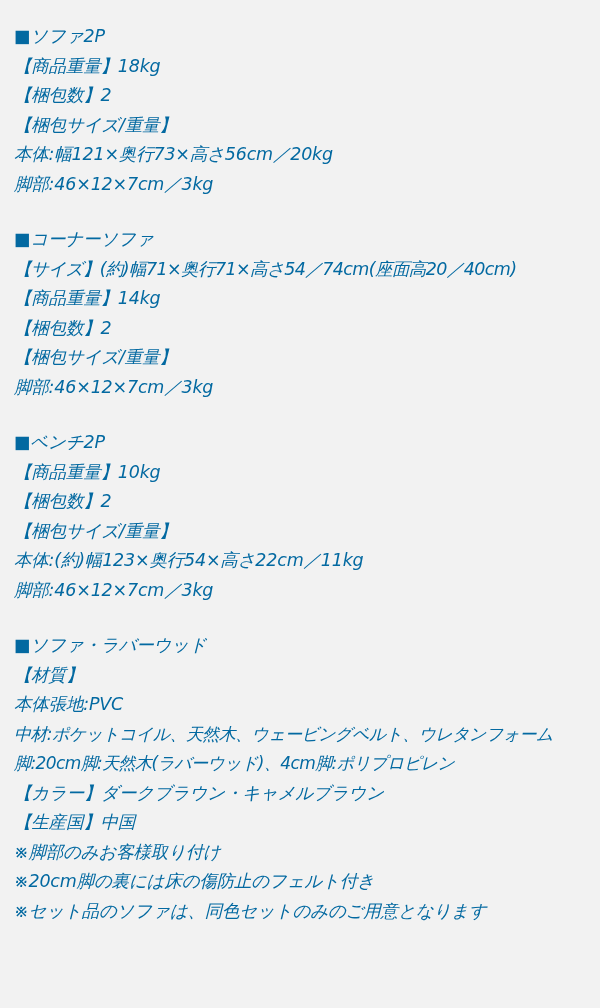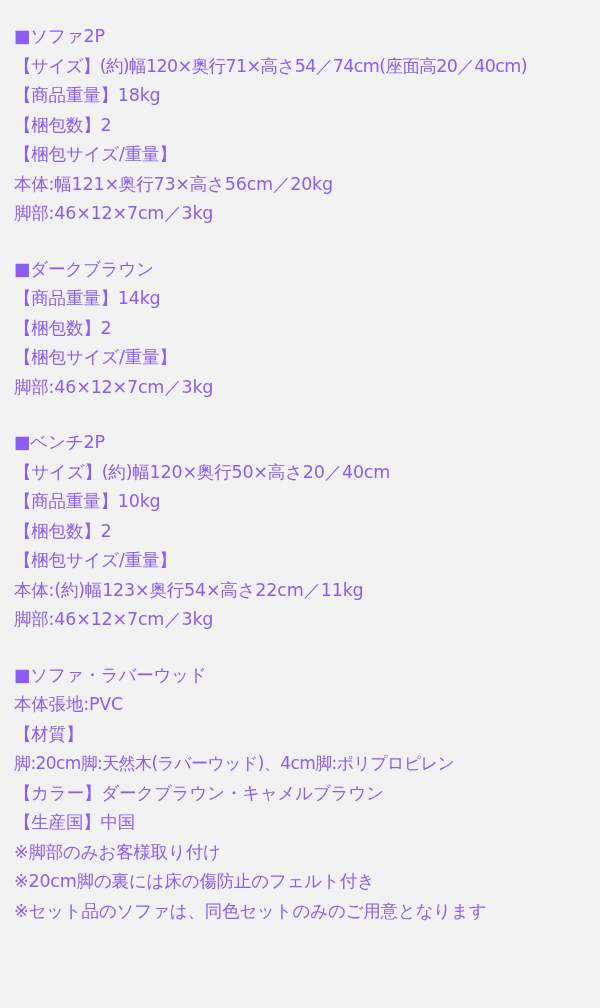--- a/index.html
+++ b/index.html
@@ -25,69 +25,70 @@
     margin-bottom: 26px;
   }
   .block:last-child {
     margin-bottom: 0;
   }
   .line {
     font-size: 17.5px;
     line-height: 29.5px;
     letter-spacing: -0.2px;
     white-space: nowrap;
-    color: #8b5cf6;
+    color: #0369a1;
+    font-style: italic;
   }
   .line.heading {
     font-size: 17.5px;
   }
   .line.small {
     font-size: 17px;
   }
   .line.tight {
     letter-spacing: -0.6px;
   }
 </style>
 </head>
 <body>
 
 <div class="page">
 
   <div class="block">
     <div class="line heading">■ソファ2P</div>
-    <div class="line tight">【サイズ】(約)幅120×奥行71×高さ54／74cm(座面高20／40cm)</div>
     <div class="line">【商品重量】18kg</div>
     <div class="line">【梱包数】2</div>
     <div class="line">【梱包サイズ/重量】</div>
     <div class="line">本体:幅121×奥行73×高さ56cm／20kg</div>
     <div class="line">脚部:46×12×7cm／3kg</div>
   </div>
 
   <div class="block">
-    <div class="line heading">■ダークブラウン</div>
+    <div class="line heading">■コーナーソファ</div>
+    <div class="line tight">【サイズ】(約)幅71×奥行71×高さ54／74cm(座面高20／40cm)</div>
     <div class="line">【商品重量】14kg</div>
     <div class="line">【梱包数】2</div>
     <div class="line">【梱包サイズ/重量】</div>
     <div class="line">脚部:46×12×7cm／3kg</div>
   </div>
 
   <div class="block">
     <div class="line heading">■ベンチ2P</div>
-    <div class="line">【サイズ】(約)幅120×奥行50×高さ20／40cm</div>
     <div class="line">【商品重量】10kg</div>
     <div class="line">【梱包数】2</div>
     <div class="line">【梱包サイズ/重量】</div>
     <div class="line">本体:(約)幅123×奥行54×高さ22cm／11kg</div>
     <div class="line">脚部:46×12×7cm／3kg</div>
   </div>
 
   <div class="block">
     <div class="line heading">■ソファ・ラバーウッド</div>
+    <div class="line">【材質】</div>
     <div class="line">本体張地:PVC</div>
-    <div class="line">【材質】</div>
+    <div class="line small tight">中材:ポケットコイル、天然木、ウェービングベルト、ウレタンフォーム</div>
     <div class="line small tight">脚:20cm脚:天然木(ラバーウッド)、4cm脚:ポリプロピレン</div>
     <div class="line">【カラー】ダークブラウン・キャメルブラウン</div>
     <div class="line">【生産国】中国</div>
     <div class="line">※脚部のみお客様取り付け</div>
     <div class="line">※20cm脚の裏には床の傷防止のフェルト付き</div>
     <div class="line">※セット品のソファは、同色セットのみのご用意となります</div>
   </div>
 
 </div>
 

